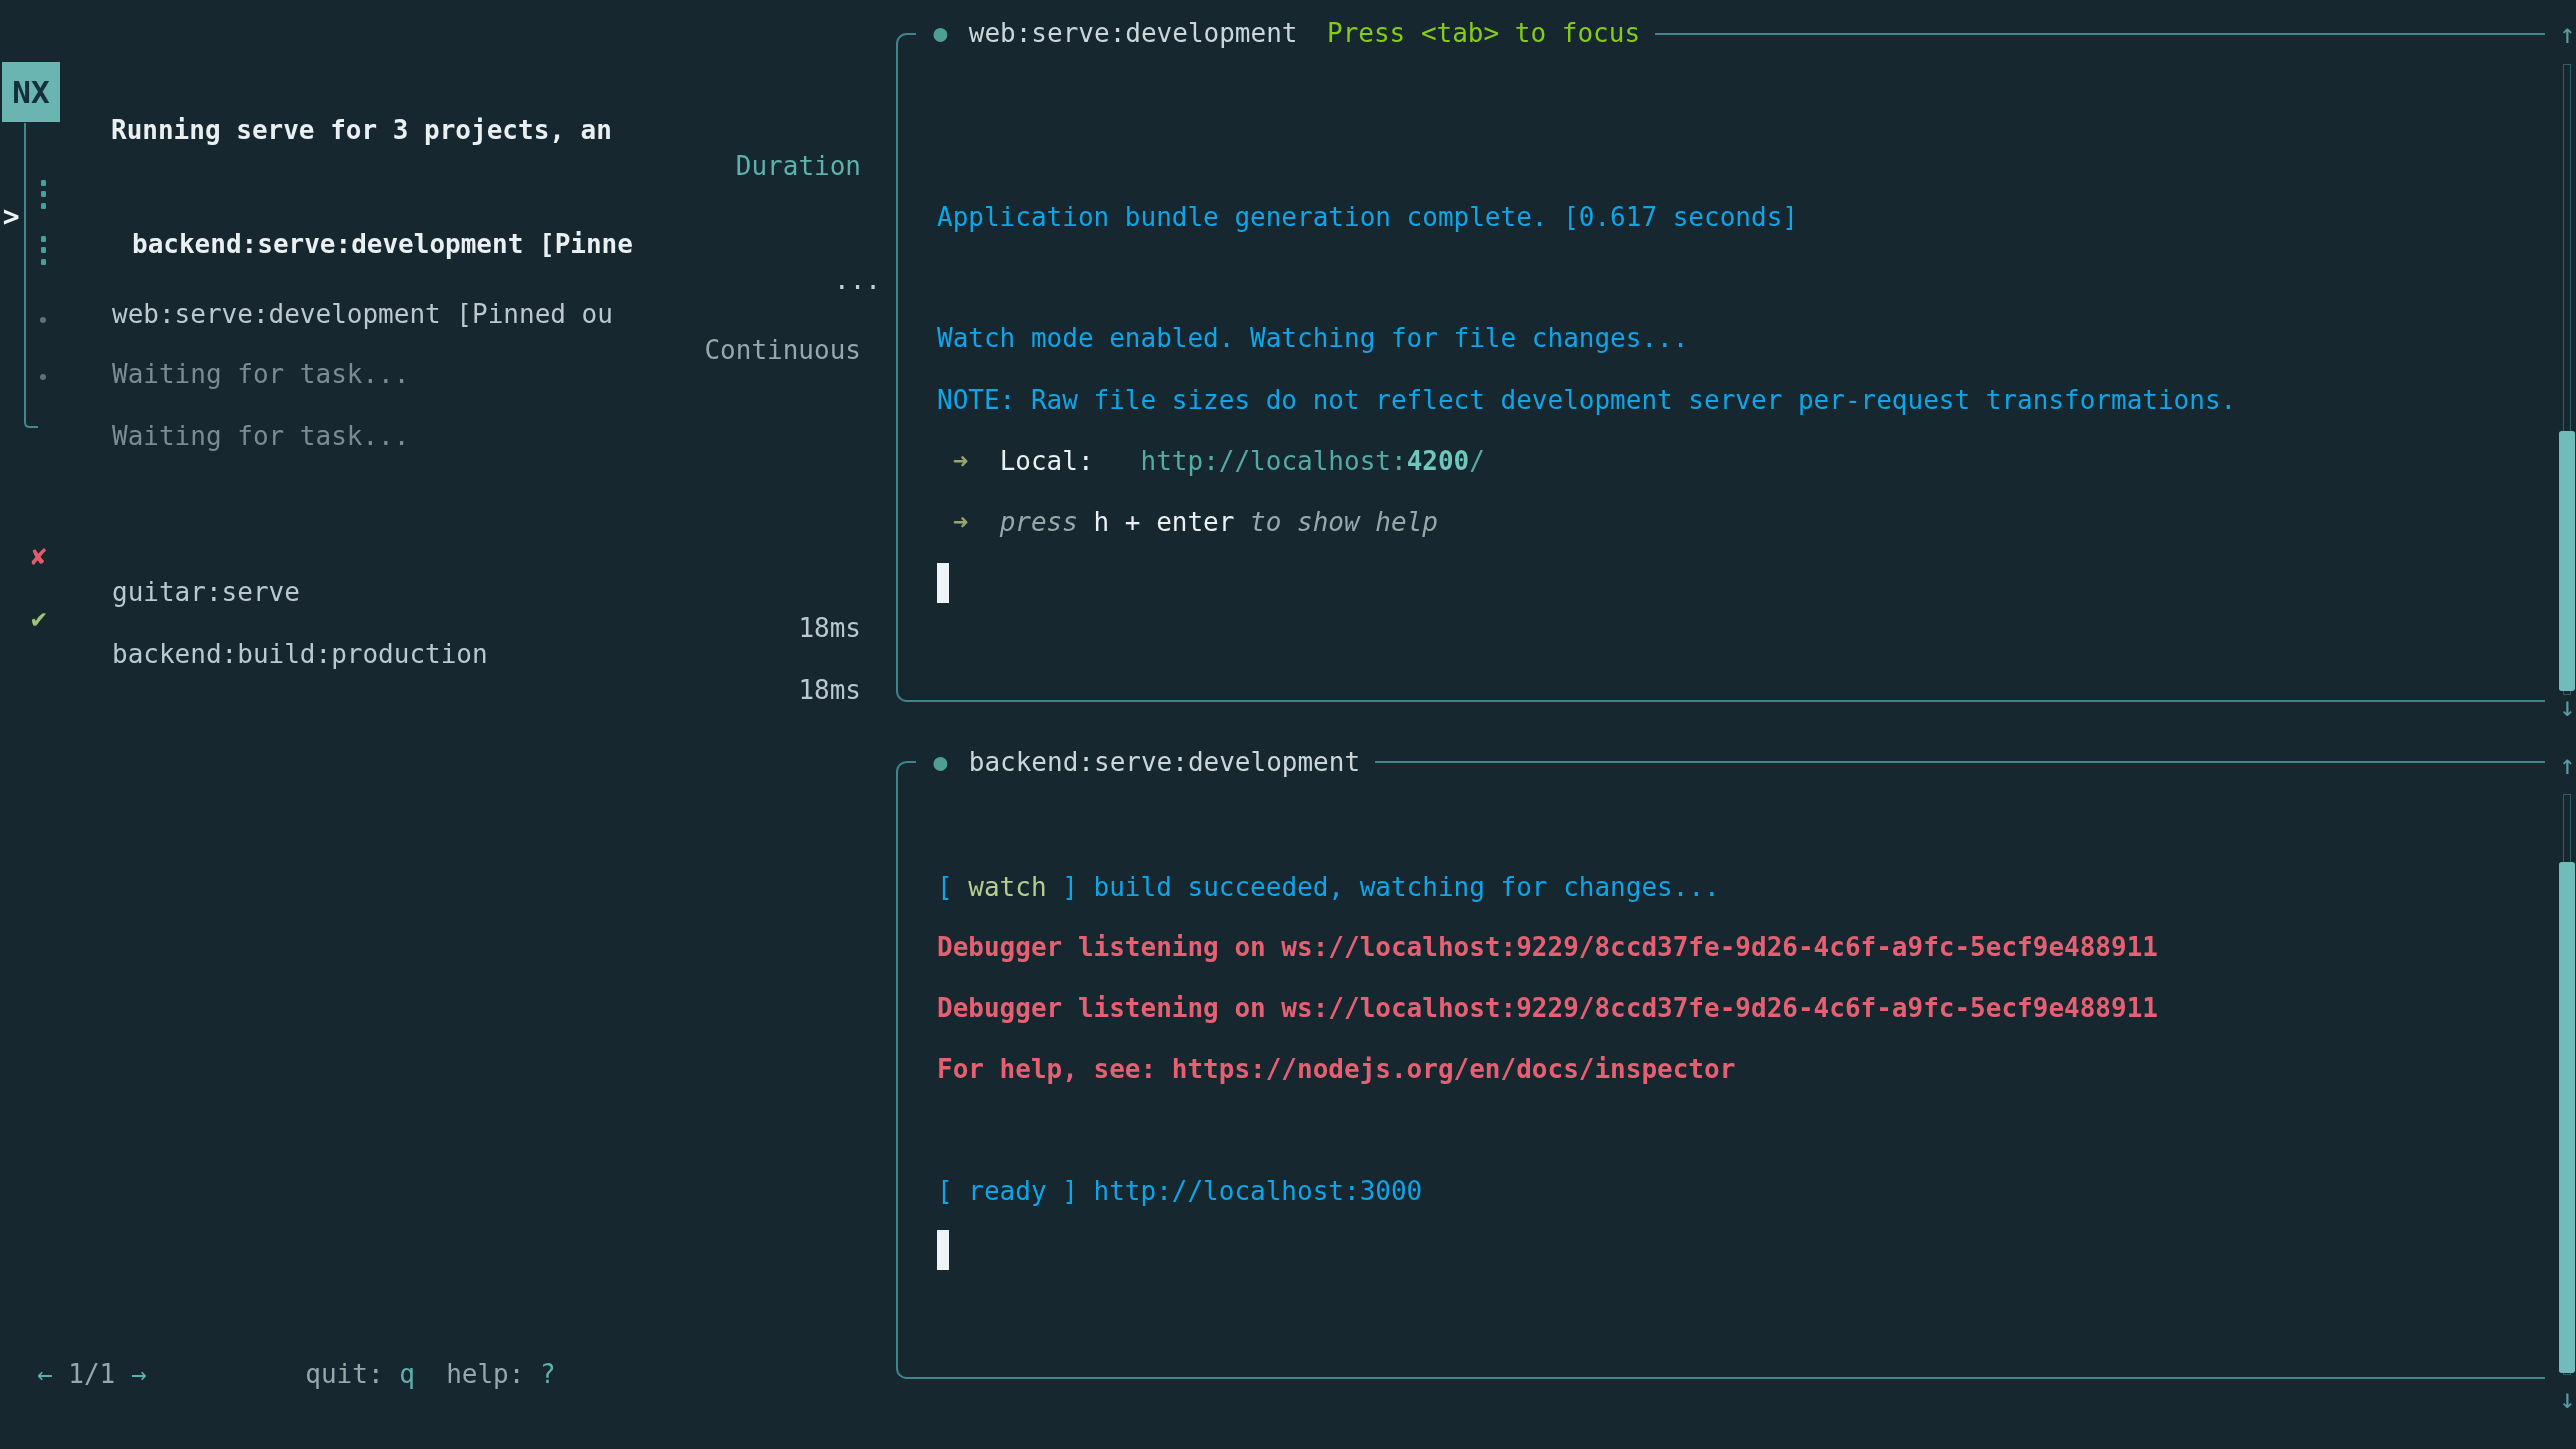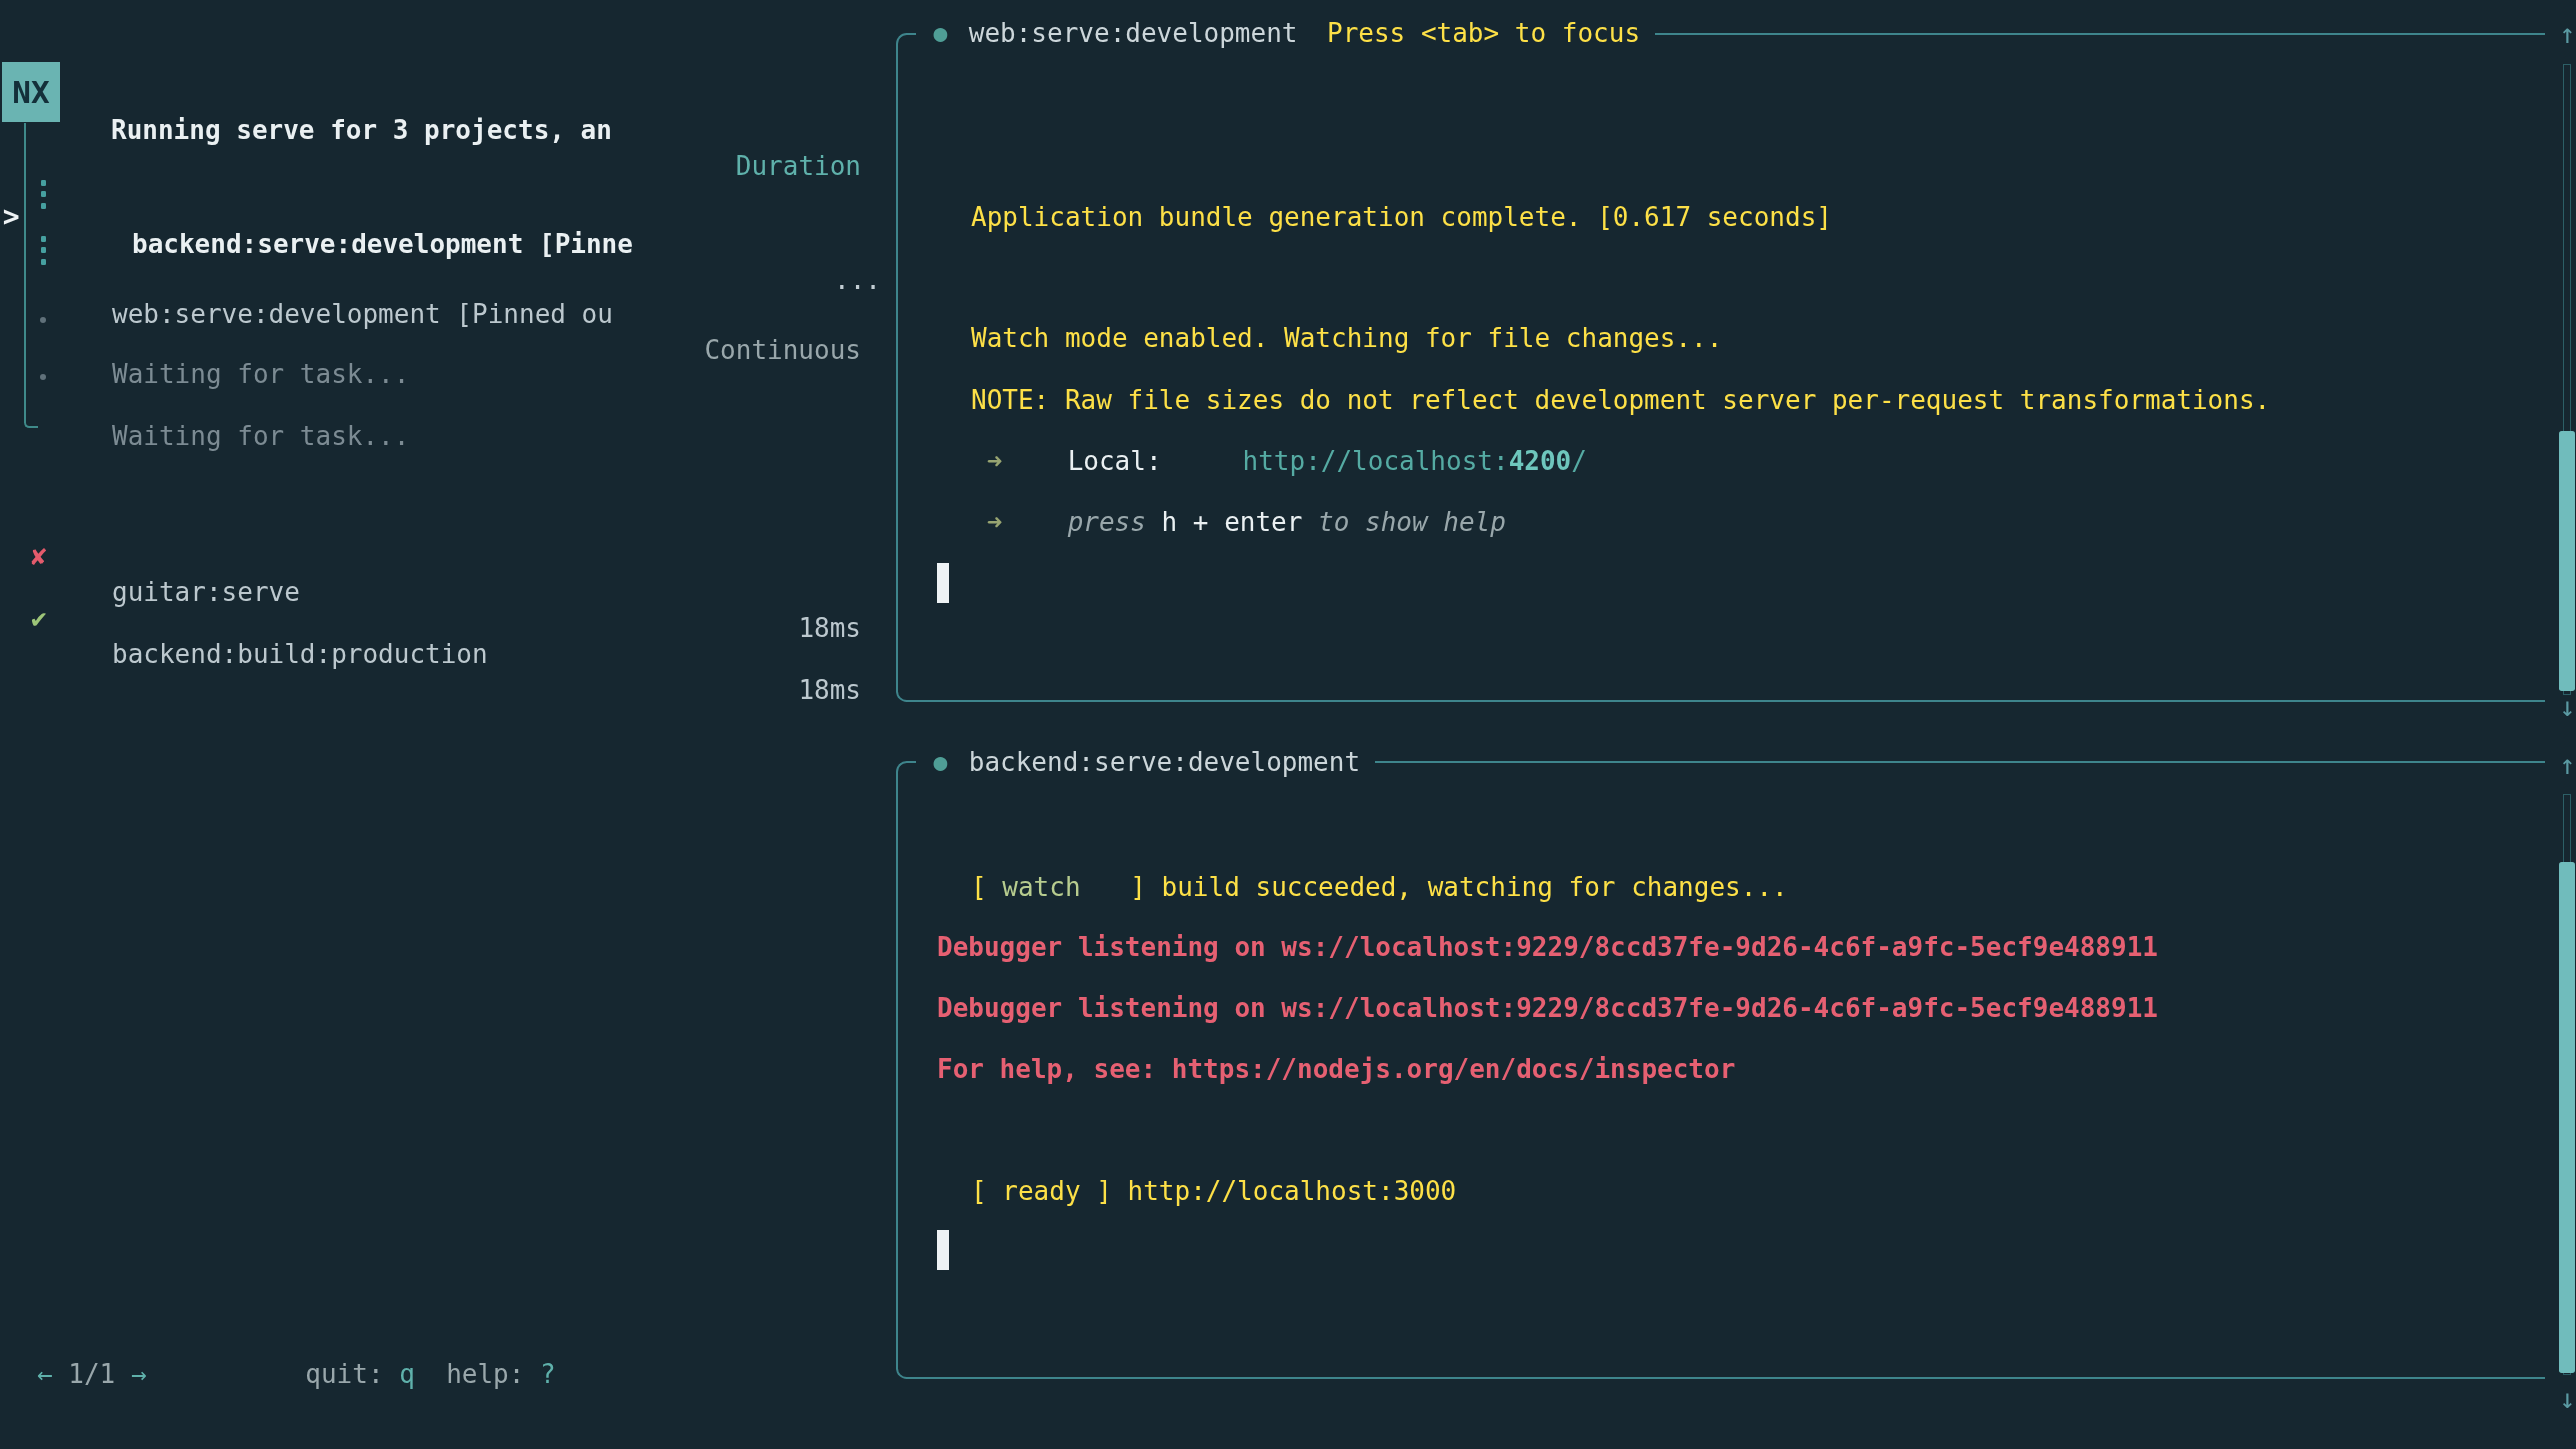--- a/index.html
+++ b/index.html
@@ -35,24 +35,24 @@
   
   .panel{border:2px solid #3e858c;border-right:none;border-radius:10.7px 0 0 10.7px;background:transparent;}
   #panel-web{left:896px;top:33px;width:1647px;height:665px;}
   #panel-backend{left:896px;top:761px;width:1647px;height:614px;}
   .ptitle{height:36px;line-height:36px;background:#162730;display:flex;align-items:center;
           padding:0 14.8px 0 17.4px;white-space:pre;}
   #ptitle-web{left:916px;top:15.4px;}
   #ptitle-backend{left:916px;top:744px;}
   .pdot{color:#4f9e96;font-size:23px;margin-right:21.5px;}
   .pname{color:#ccd6da;}
-  .phint{color:#fde047;margin-left:29.5px;}
+  .phint{color:#84cc16;margin-left:29.5px;}
   .tline{position:absolute;left:937px;height:36px;line-height:36px;white-space:pre;}
   .cursor{position:absolute;left:937px;width:12px;height:40px;background:#eef3f5;}
-  .s-out{color:#fde047;margin-left:34px;}
+  .s-out{color:#0ea5e9;}
   .s-boldwhite{color:#eaf0f2;font-weight:normal;}
   .s-dim{color:#99a7ab;font-style:italic;}
   .s-red{color:#e66072;font-weight:bold;}
   .s-green{color:#b7cc8f;}
   .s-olive{color:#97a471;}
   .s-url{color:#55aba3;}
   .s-urlbold{color:#6ec7bd;font-weight:bold;}
   
   .scroll-arrow{left:2552px;width:31px;text-align:center;height:31px;line-height:31px;
                 color:#5a9aa2;font-size:27px;}

